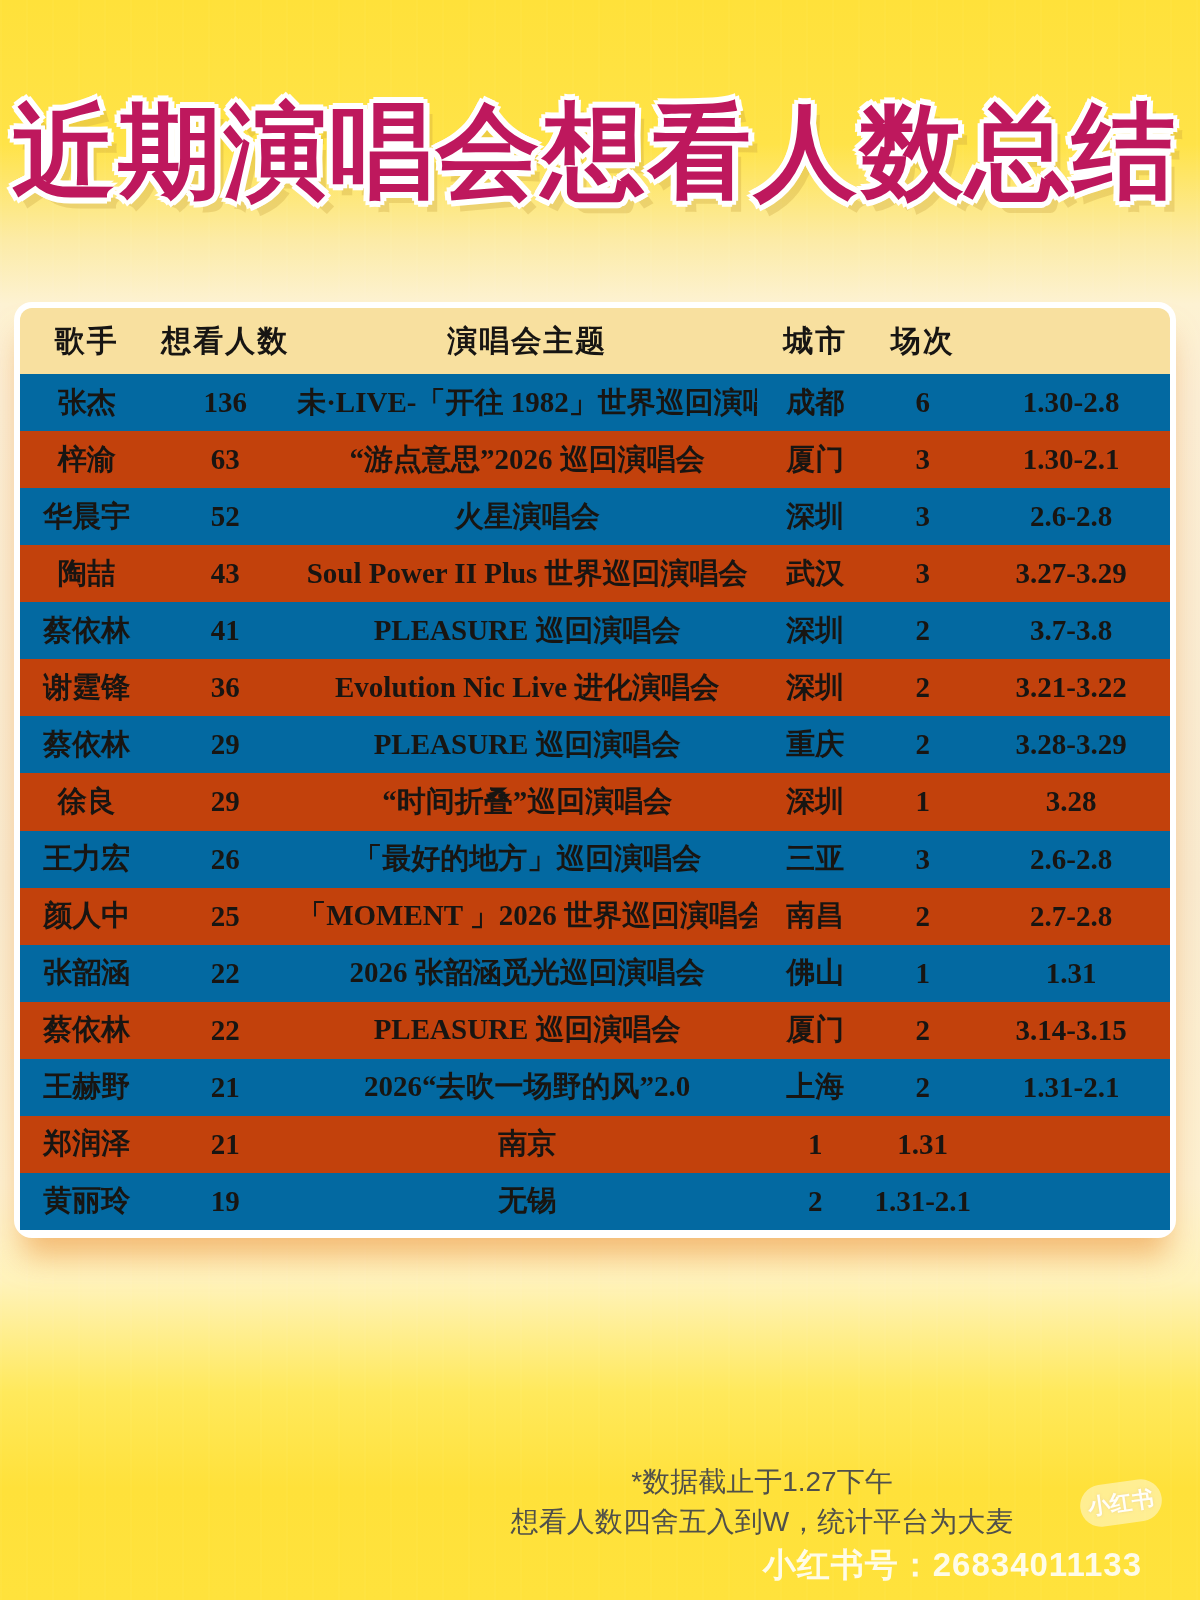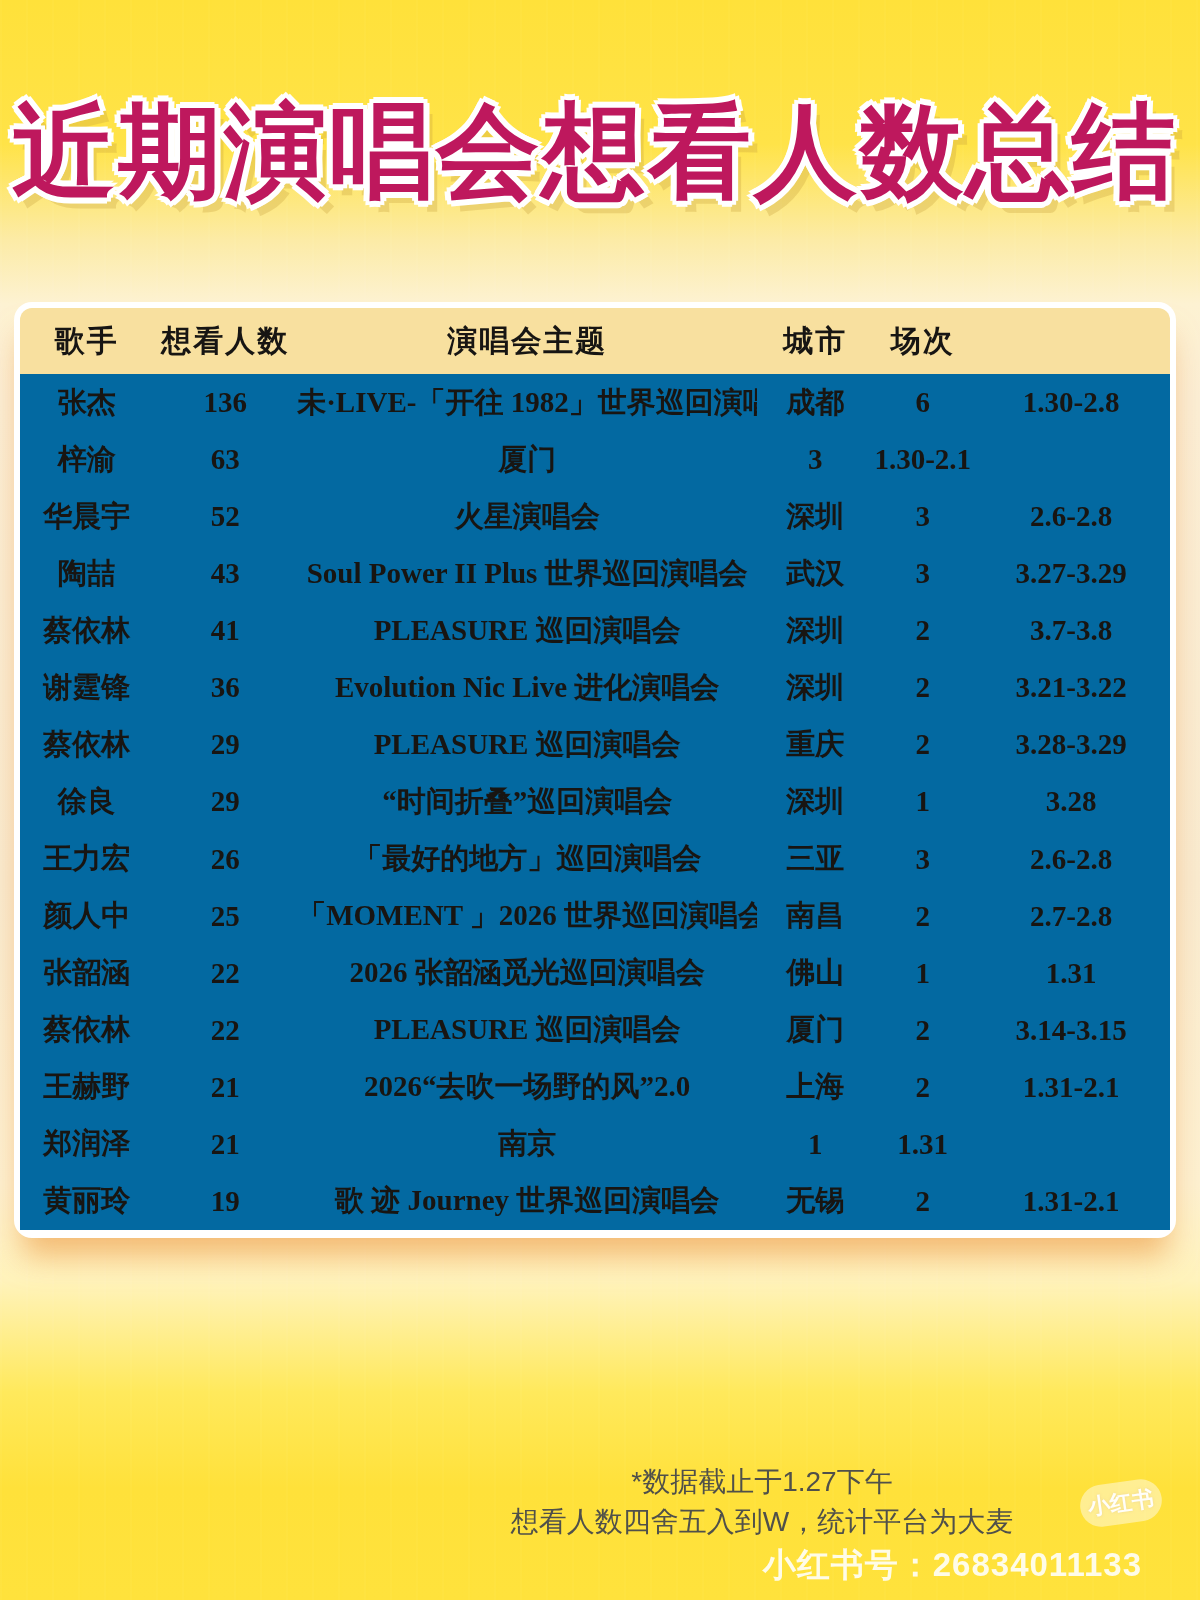--- a/index.html
+++ b/index.html
@@ -41,21 +41,21 @@
     height:66px;background:#f8e09f;border-radius:12px 12px 0 0;
     font-weight:900;font-size:30px;letter-spacing:2px;color:#171513;
   }
   .thead .cell{font-family:"Liberation Sans","DejaVu Sans",sans-serif;}
   .tbody-row{
     height:55px;flex:1;
     font-family:"Liberation Serif","DejaVu Serif",serif;
     font-weight:700;font-size:29px;color:#181512;
   }
   .tbody-row.even{background:#0369a1;}
-  .tbody-row.odd{background:#0369a1;}
+  .tbody-row.odd{background:#c2410c;}
   .cell{text-align:center;white-space:nowrap;overflow:hidden;}
   .footer{
     position:absolute;right:58px;top:1462px;width:760px;
     text-align:right;line-height:1.42;
   }
   .footer .note{
     font-size:28px;color:#50504a;font-weight:500;
     font-family:"Liberation Sans","DejaVu Sans",sans-serif;
     text-align:center;
   }
@@ -92,20 +92,21 @@
       <div class="cell">张杰</div>
       <div class="cell">136</div>
       <div class="cell">未·LIVE-「开往 1982」世界巡回演唱会</div>
       <div class="cell">成都</div>
       <div class="cell">6</div>
       <div class="cell">1.30-2.8</div>
     </div>
     <div class="trow tbody-row odd">
       <div class="cell">梓渝</div>
       <div class="cell">63</div>
+      <div class="cell">“游点意思”2026 巡回演唱会</div>
       <div class="cell">厦门</div>
       <div class="cell">3</div>
       <div class="cell">1.30-2.1</div>
     </div>
     <div class="trow tbody-row even">
       <div class="cell">华晨宇</div>
       <div class="cell">52</div>
       <div class="cell">火星演唱会</div>
       <div class="cell">深圳</div>
       <div class="cell">3</div>
@@ -194,21 +195,20 @@
     <div class="trow tbody-row odd">
       <div class="cell">郑润泽</div>
       <div class="cell">21</div>
       <div class="cell">南京</div>
       <div class="cell">1</div>
       <div class="cell">1.31</div>
     </div>
     <div class="trow tbody-row even">
       <div class="cell">黄丽玲</div>
       <div class="cell">19</div>
-      <div class="cell">歌 迹 Journey 世界巡回演唱会</div>
       <div class="cell">无锡</div>
       <div class="cell">2</div>
       <div class="cell">1.31-2.1</div>
     </div>
   </div>
 
 <div class="footer">
   <div class="note">*数据截止于1.27下午</div>
   <div class="note">想看人数四舍五入到W，统计平台为大麦</div>
   <div class="account">小红书号：26834011133</div>

